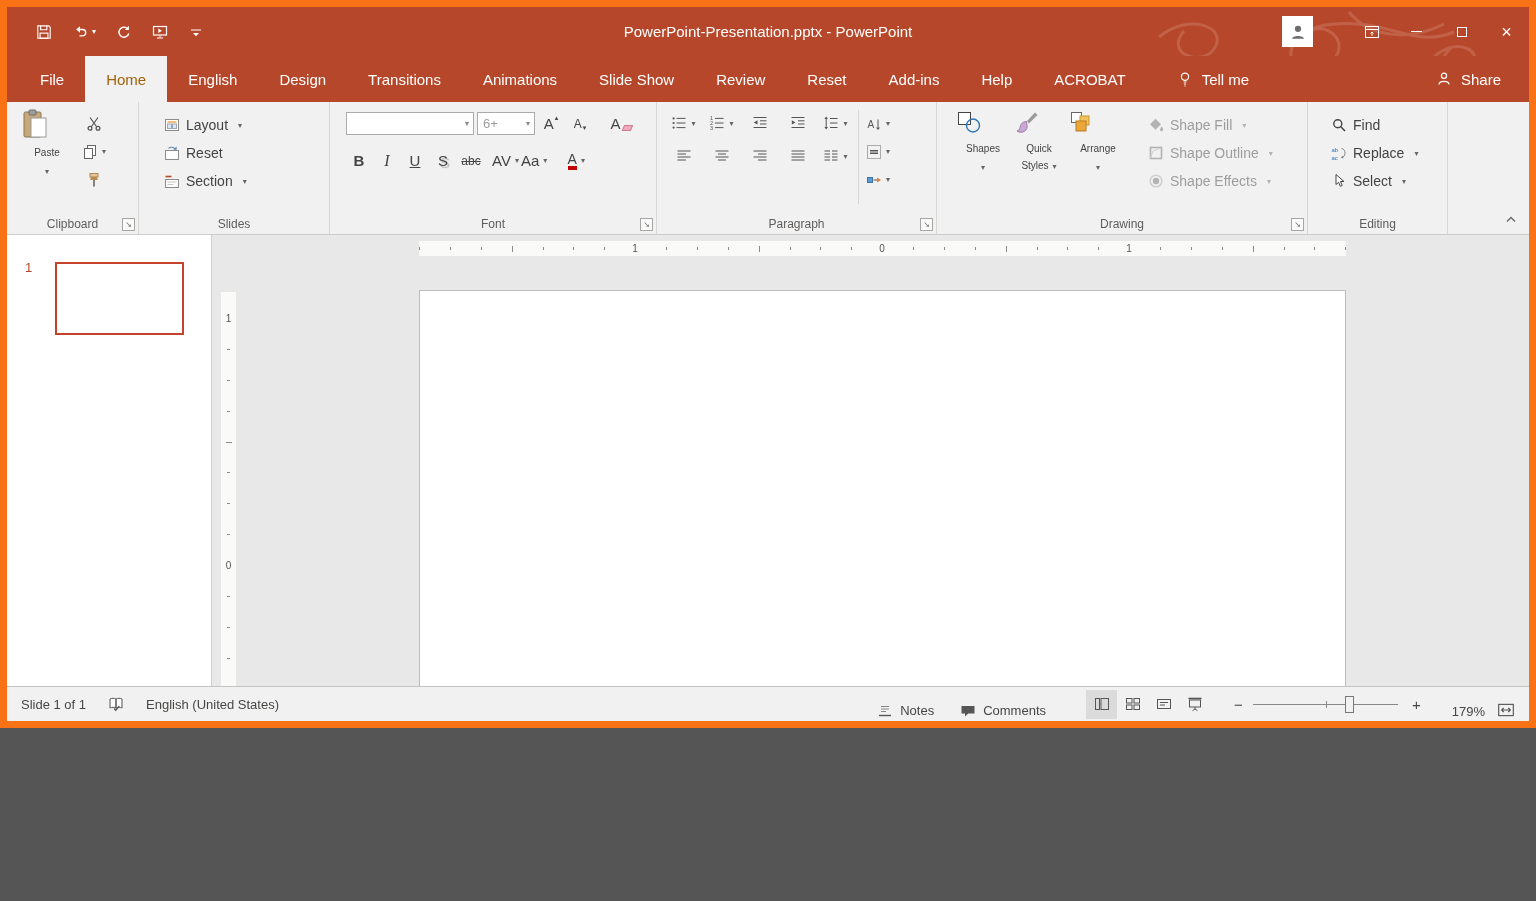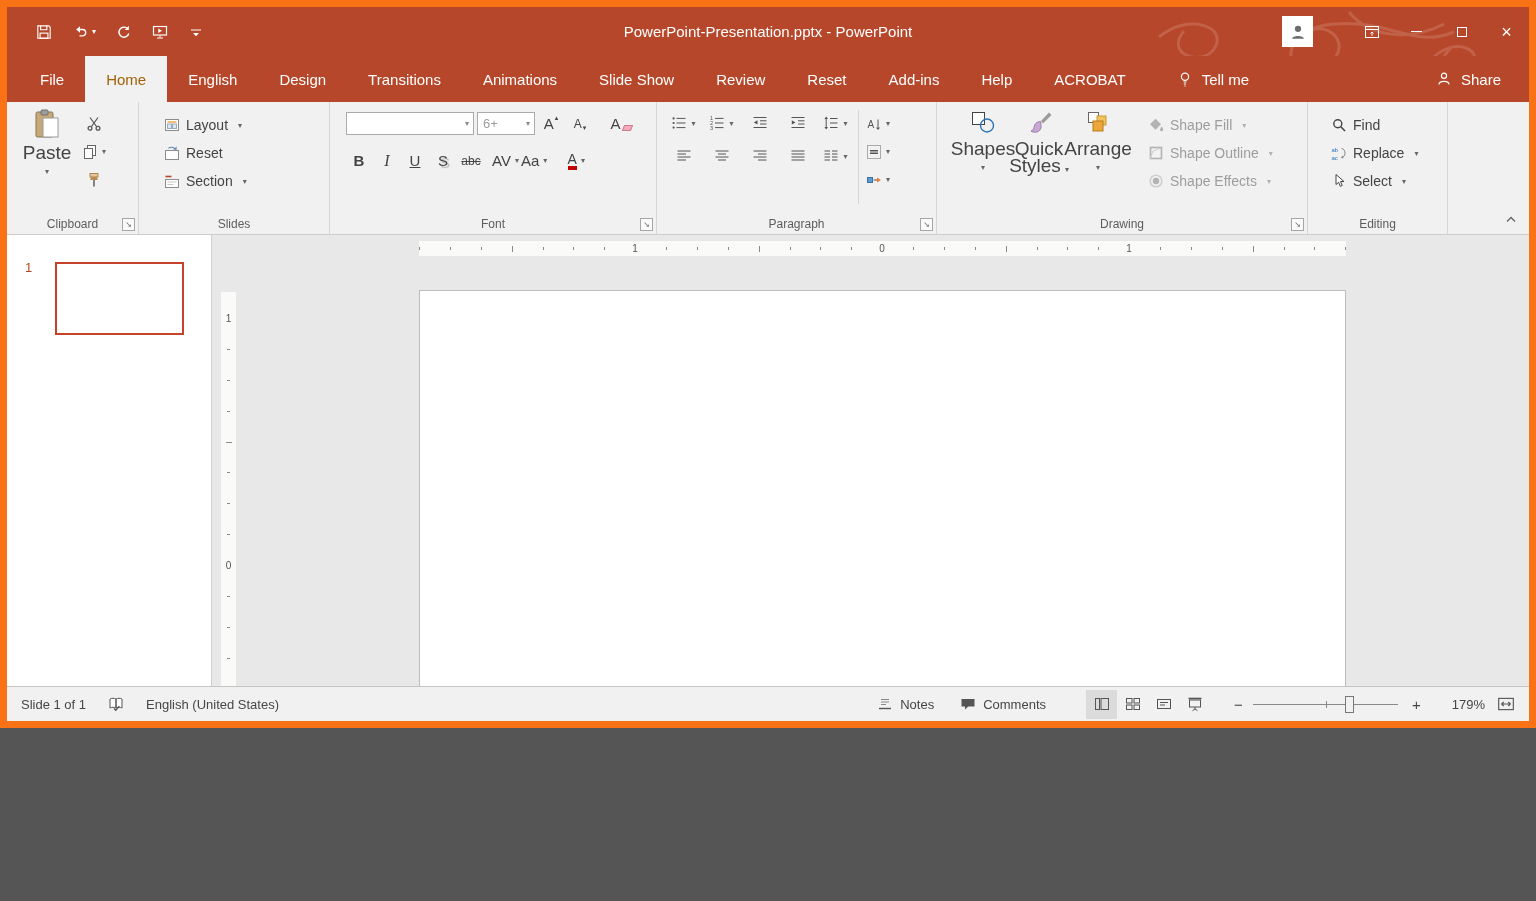--- a/index.html
+++ b/index.html
@@ -30,21 +30,21 @@
 .tab.active{background:#f1f1f1;color:#a16207}
 .tellme{display:flex;align-items:center;gap:9px;color:#fff;font-size:15px;margin-left:20px;padding:0 10px}
 .share{display:flex;align-items:center;gap:9px;color:#fff;font-size:15px;margin-left:auto;margin-right:28px}
 
 
 #ribbon{position:absolute;left:0;top:95px;right:0;height:133px;background:#f1f1f1;border-bottom:1px solid #cfcdcb;display:flex}
 .rgroup{position:relative;height:100%;border-right:1px solid #d8d6d3;flex:none}
 .gbody{display:flex;height:110px;align-items:flex-start}
 .glabel{position:absolute;bottom:3px;left:0;right:0;text-align:center;font-size:12px;color:#5f5d5b}
 .launcher{position:absolute;right:3px;bottom:3px;width:13px;height:13px;border:1px solid #a8a6a4;color:#6d6b69;font-size:8px;display:flex;align-items:center;justify-content:center;background:#fafafa}
-.big{display:flex;flex-direction:column;align-items:center;padding-top:6px;height:108px;font-size:19px;line-height:17px;color:#444}
+.big{display:flex;flex-direction:column;padding-top:6px;height:108px;font-size:10px;line-height:17px;color:#444}
 .big svg{margin-bottom:4px}
 .ddb::after{content:"▾";font-size:8px;color:#666;margin-top:2px}
 .dd::after{content:"▾";font-size:8px;color:#666;margin-left:4px}
 .disabled,.disabled span{color:#9d9d9d}
 .disabled.dd::after{color:#b3b1af}
 .minicol{display:flex;flex-direction:column;padding-top:9px}
 .sbtn{width:26px;height:25px;display:flex;align-items:center;justify-content:center;margin-bottom:3px}
 .tbtn{display:flex;align-items:center;gap:6px;height:28px;font-size:14px;color:#444;padding:0 5px;white-space:nowrap}
 .gcol{display:flex;flex-direction:column}
 .frow{display:flex;align-items:center;gap:3px;margin-top:9px}
@@ -80,21 +80,21 @@
 .htick.mid{top:5px;height:6px}
 .hlab{position:absolute;top:0;transform:translateX(-50%);font-size:10px;line-height:15px;color:#555}
 .vtick{position:absolute;left:6px;width:3px;height:1px;background:#8c8a88}
 .vtick.mid{left:5px;width:6px}
 .vlab{position:absolute;left:0;width:15px;text-align:center;transform:translateY(-50%);font-size:10px;color:#555}
 
 
 #statusbar{position:absolute;left:0;bottom:0;right:0;height:35px;background:#f1f1f1;border-top:1px solid #c6c4c2;display:flex;align-items:center;font-size:13px;color:#484644;padding:0 14px}
 .sb-text{margin-right:22px;white-space:nowrap}
 .sb-icon{display:flex;align-items:center;margin-right:22px}
-.sb-right{margin-left:auto;display:flex;align-items:center}
+.sb-right{margin-left:auto;display:flex;align-items:flex-end}
 .sb-tool{display:flex;align-items:center;gap:7px;margin-left:26px}
 .viewgrp{display:flex;margin-left:40px}
 .vbtn{width:31px;height:29px;display:flex;align-items:center;justify-content:center}
 .vbtn.active{background:#dbdbdb}
 .zbtn{width:25px;height:29px;display:flex;align-items:center;justify-content:center;font-size:15px;color:#444;margin-left:4px}
 .slider{position:relative;width:145px;height:29px;margin:0 2px}
 .track{position:absolute;left:0;right:0;top:14px;height:1px;background:#8a8886}
 .notch{position:absolute;left:50%;top:11px;width:1px;height:7px;background:#8a8886}
 .thumbz{position:absolute;left:92px;top:6px;width:9px;height:17px;background:#f1f1f1;border:1px solid #777}
 .sb-zoom{width:48px;text-align:right;margin:0 12px 0 8px}

